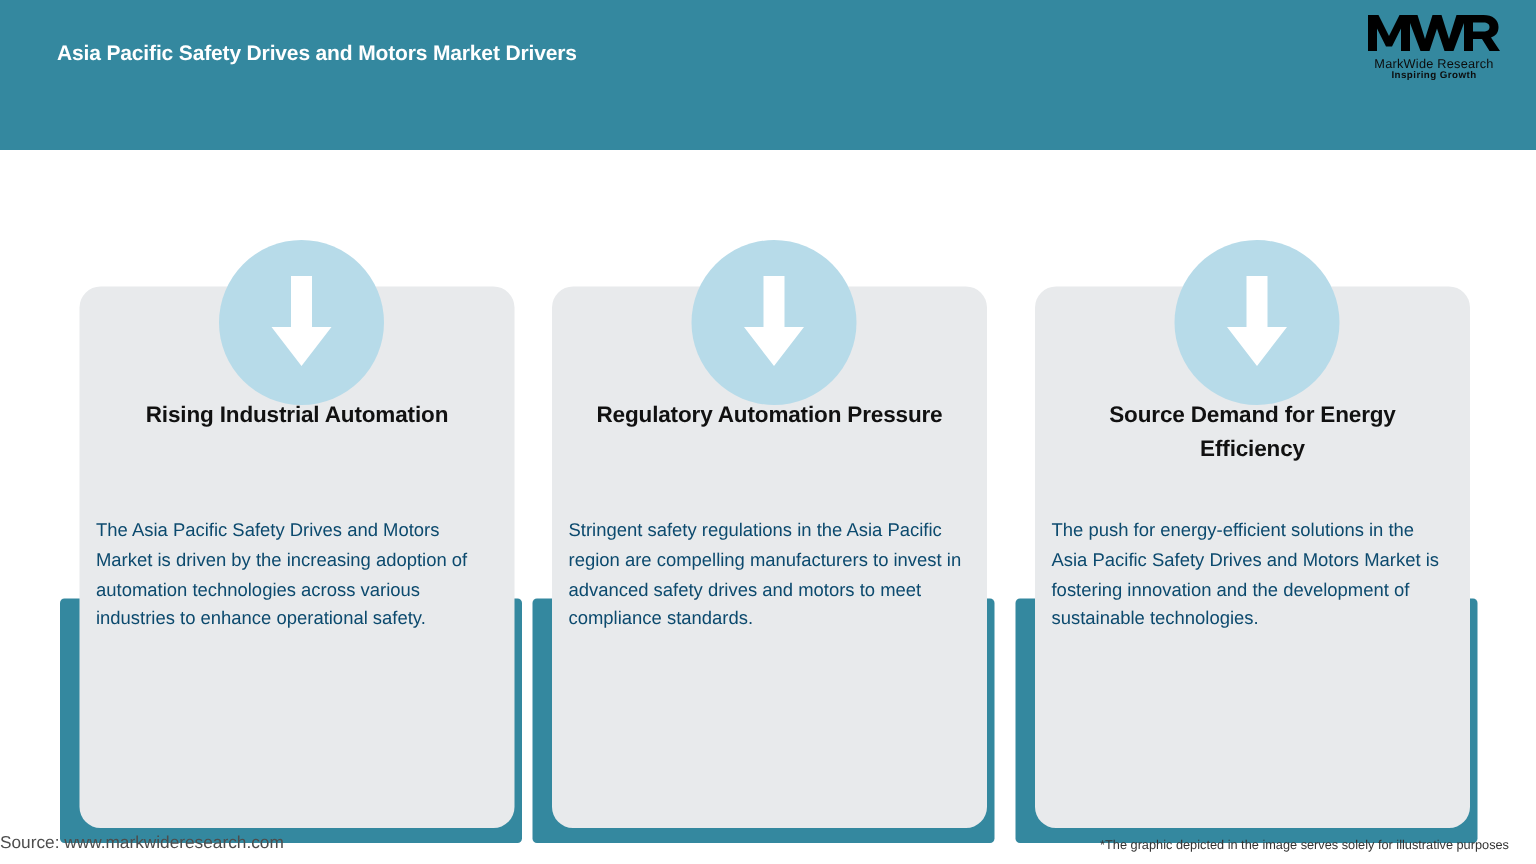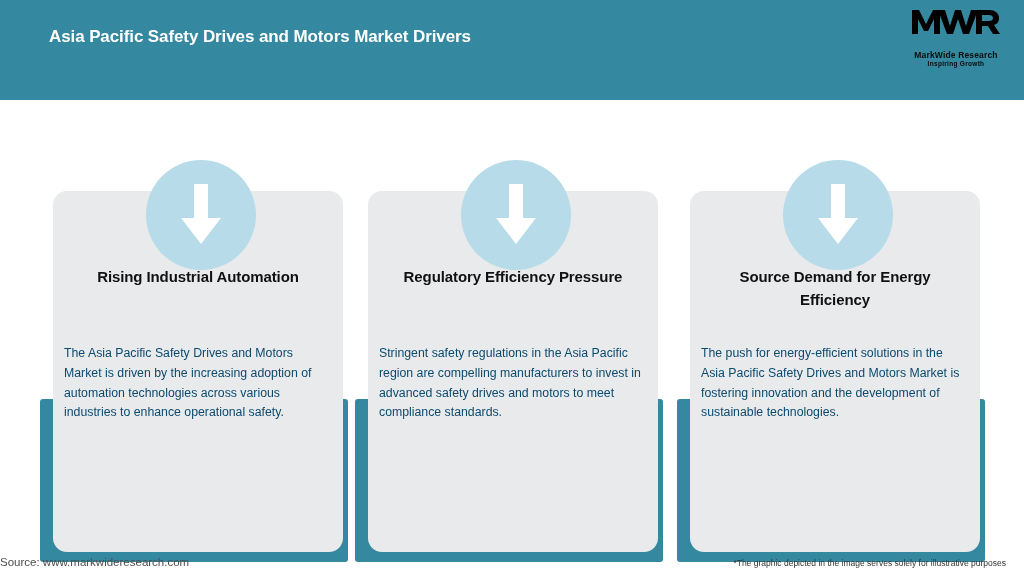--- a/index.html
+++ b/index.html
@@ -21,23 +21,23 @@
     position: absolute;
     left: 0;
     top: 0;
     width: 1024px;
     height: 100px;
     background: #34889f;
     box-sizing: border-box;
   }
   .header-title {
     position: absolute;
-    left: 49px;
+    left: 38px;
     top: 27px;
-    font-size: 17px;
+    font-size: 14px;
     font-weight: bold;
     color: #ffffff;
     letter-spacing: -0.1px;
     white-space: nowrap;
   }
 
   
   .logo {
     position: absolute;
     right: 14px;
@@ -48,24 +48,24 @@
   }
   .logo-mark {
     display: block;
     margin: 0 auto;
     width: 92px;
     height: 30px;
   }
   .logo-name {
     display: block;
     font-size: 8.5px;
-    font-weight: bold;
+    font-weight: normal;
     color: #0c0c0c;
     letter-spacing: 0.15px;
-    margin-top: 14px;
+    margin-top: 1px;
     line-height: 10px;
   }
   .logo-tagline {
     display: block;
     font-size: 6.5px;
     font-weight: bold;
     color: #0c0c0c;
     letter-spacing: 0.3px;
     line-height: 8px;
   }
@@ -210,21 +210,21 @@
   </div>
 
   <div class="card-group c1">
     <div class="card-backing"></div>
     <div class="card-panel"></div>
     <div class="card-icon">
       <svg viewBox="0 0 46 66">
         <path d="M16,2 L30,2 L30,36 L43,36 L23,62 L3,36 L16,36 Z" fill="#ffffff"></path>
       </svg>
     </div>
-    <div class="card-heading">Regulatory Efficiency Pressure</div>
+    <div class="card-heading">Regulatory Automation Pressure</div>
     <div class="card-body">Stringent safety regulations in the Asia Pacific region are compelling manufacturers to invest in advanced safety drives and motors to meet compliance standards.</div>
   </div>
 
   <div class="card-group c2">
     <div class="card-backing"></div>
     <div class="card-panel"></div>
     <div class="card-icon">
       <svg viewBox="0 0 46 66">
         <path d="M16,2 L30,2 L30,36 L43,36 L23,62 L3,36 L16,36 Z" fill="#ffffff"></path>
       </svg>

